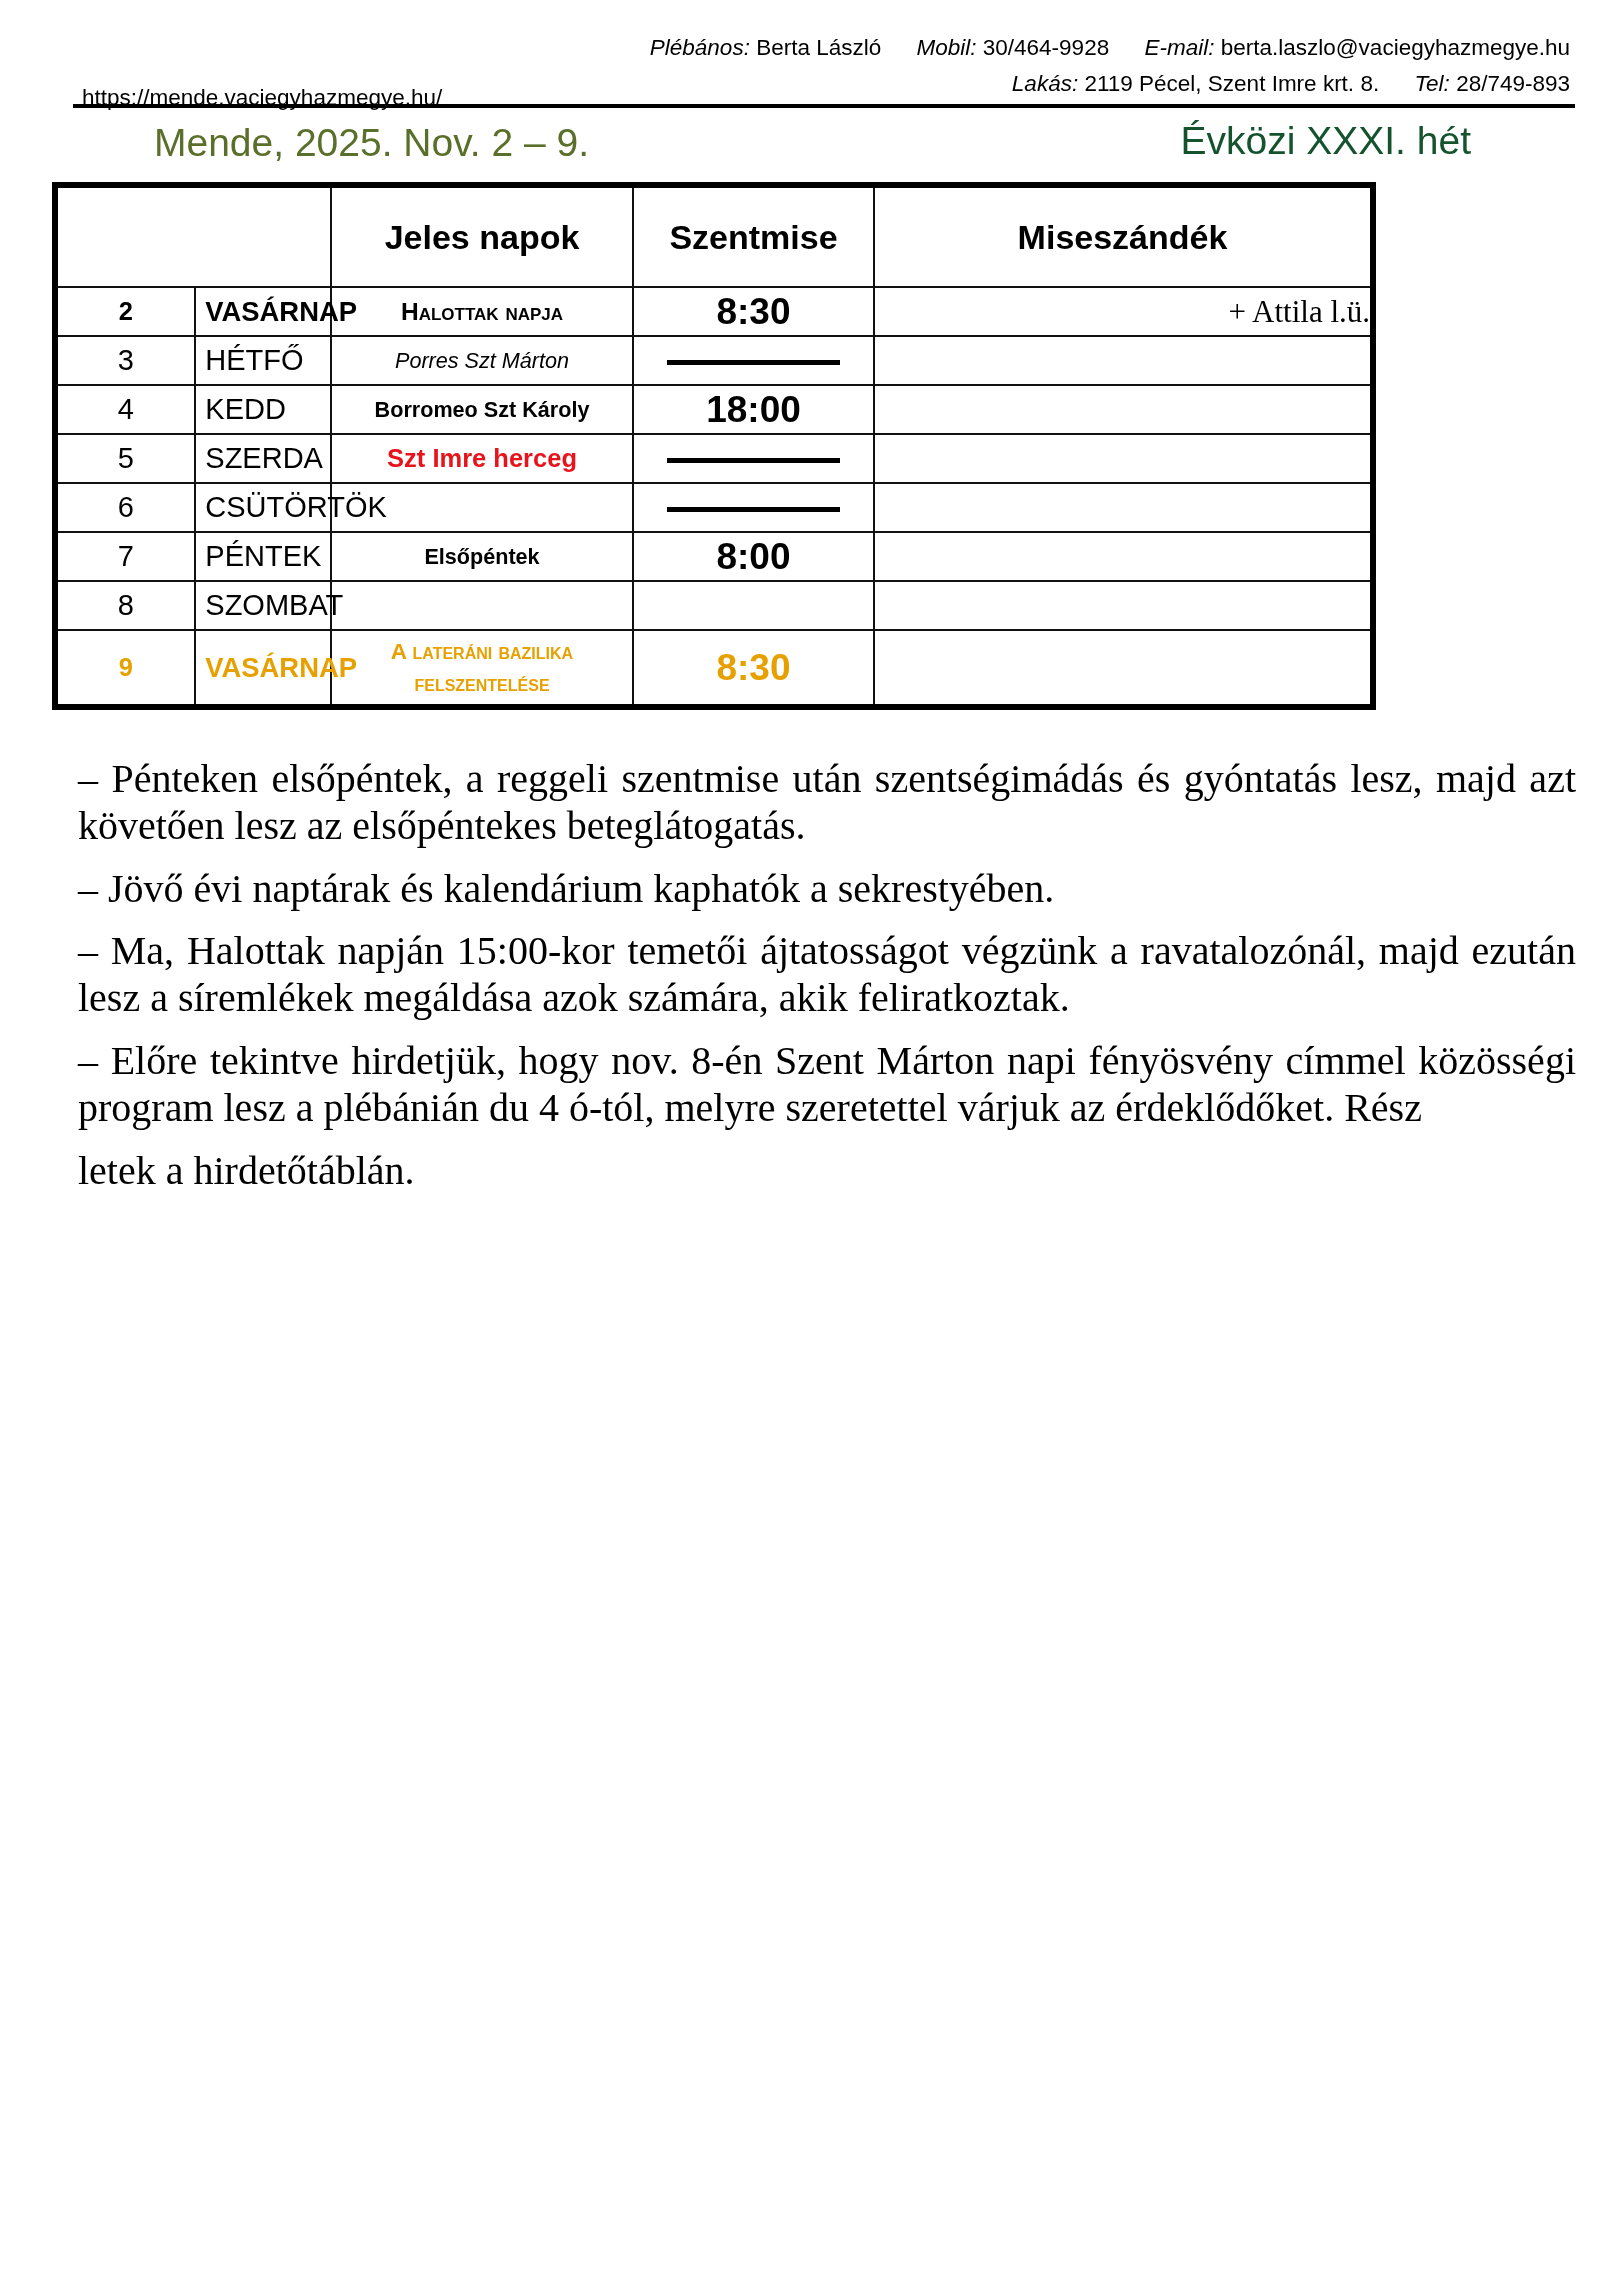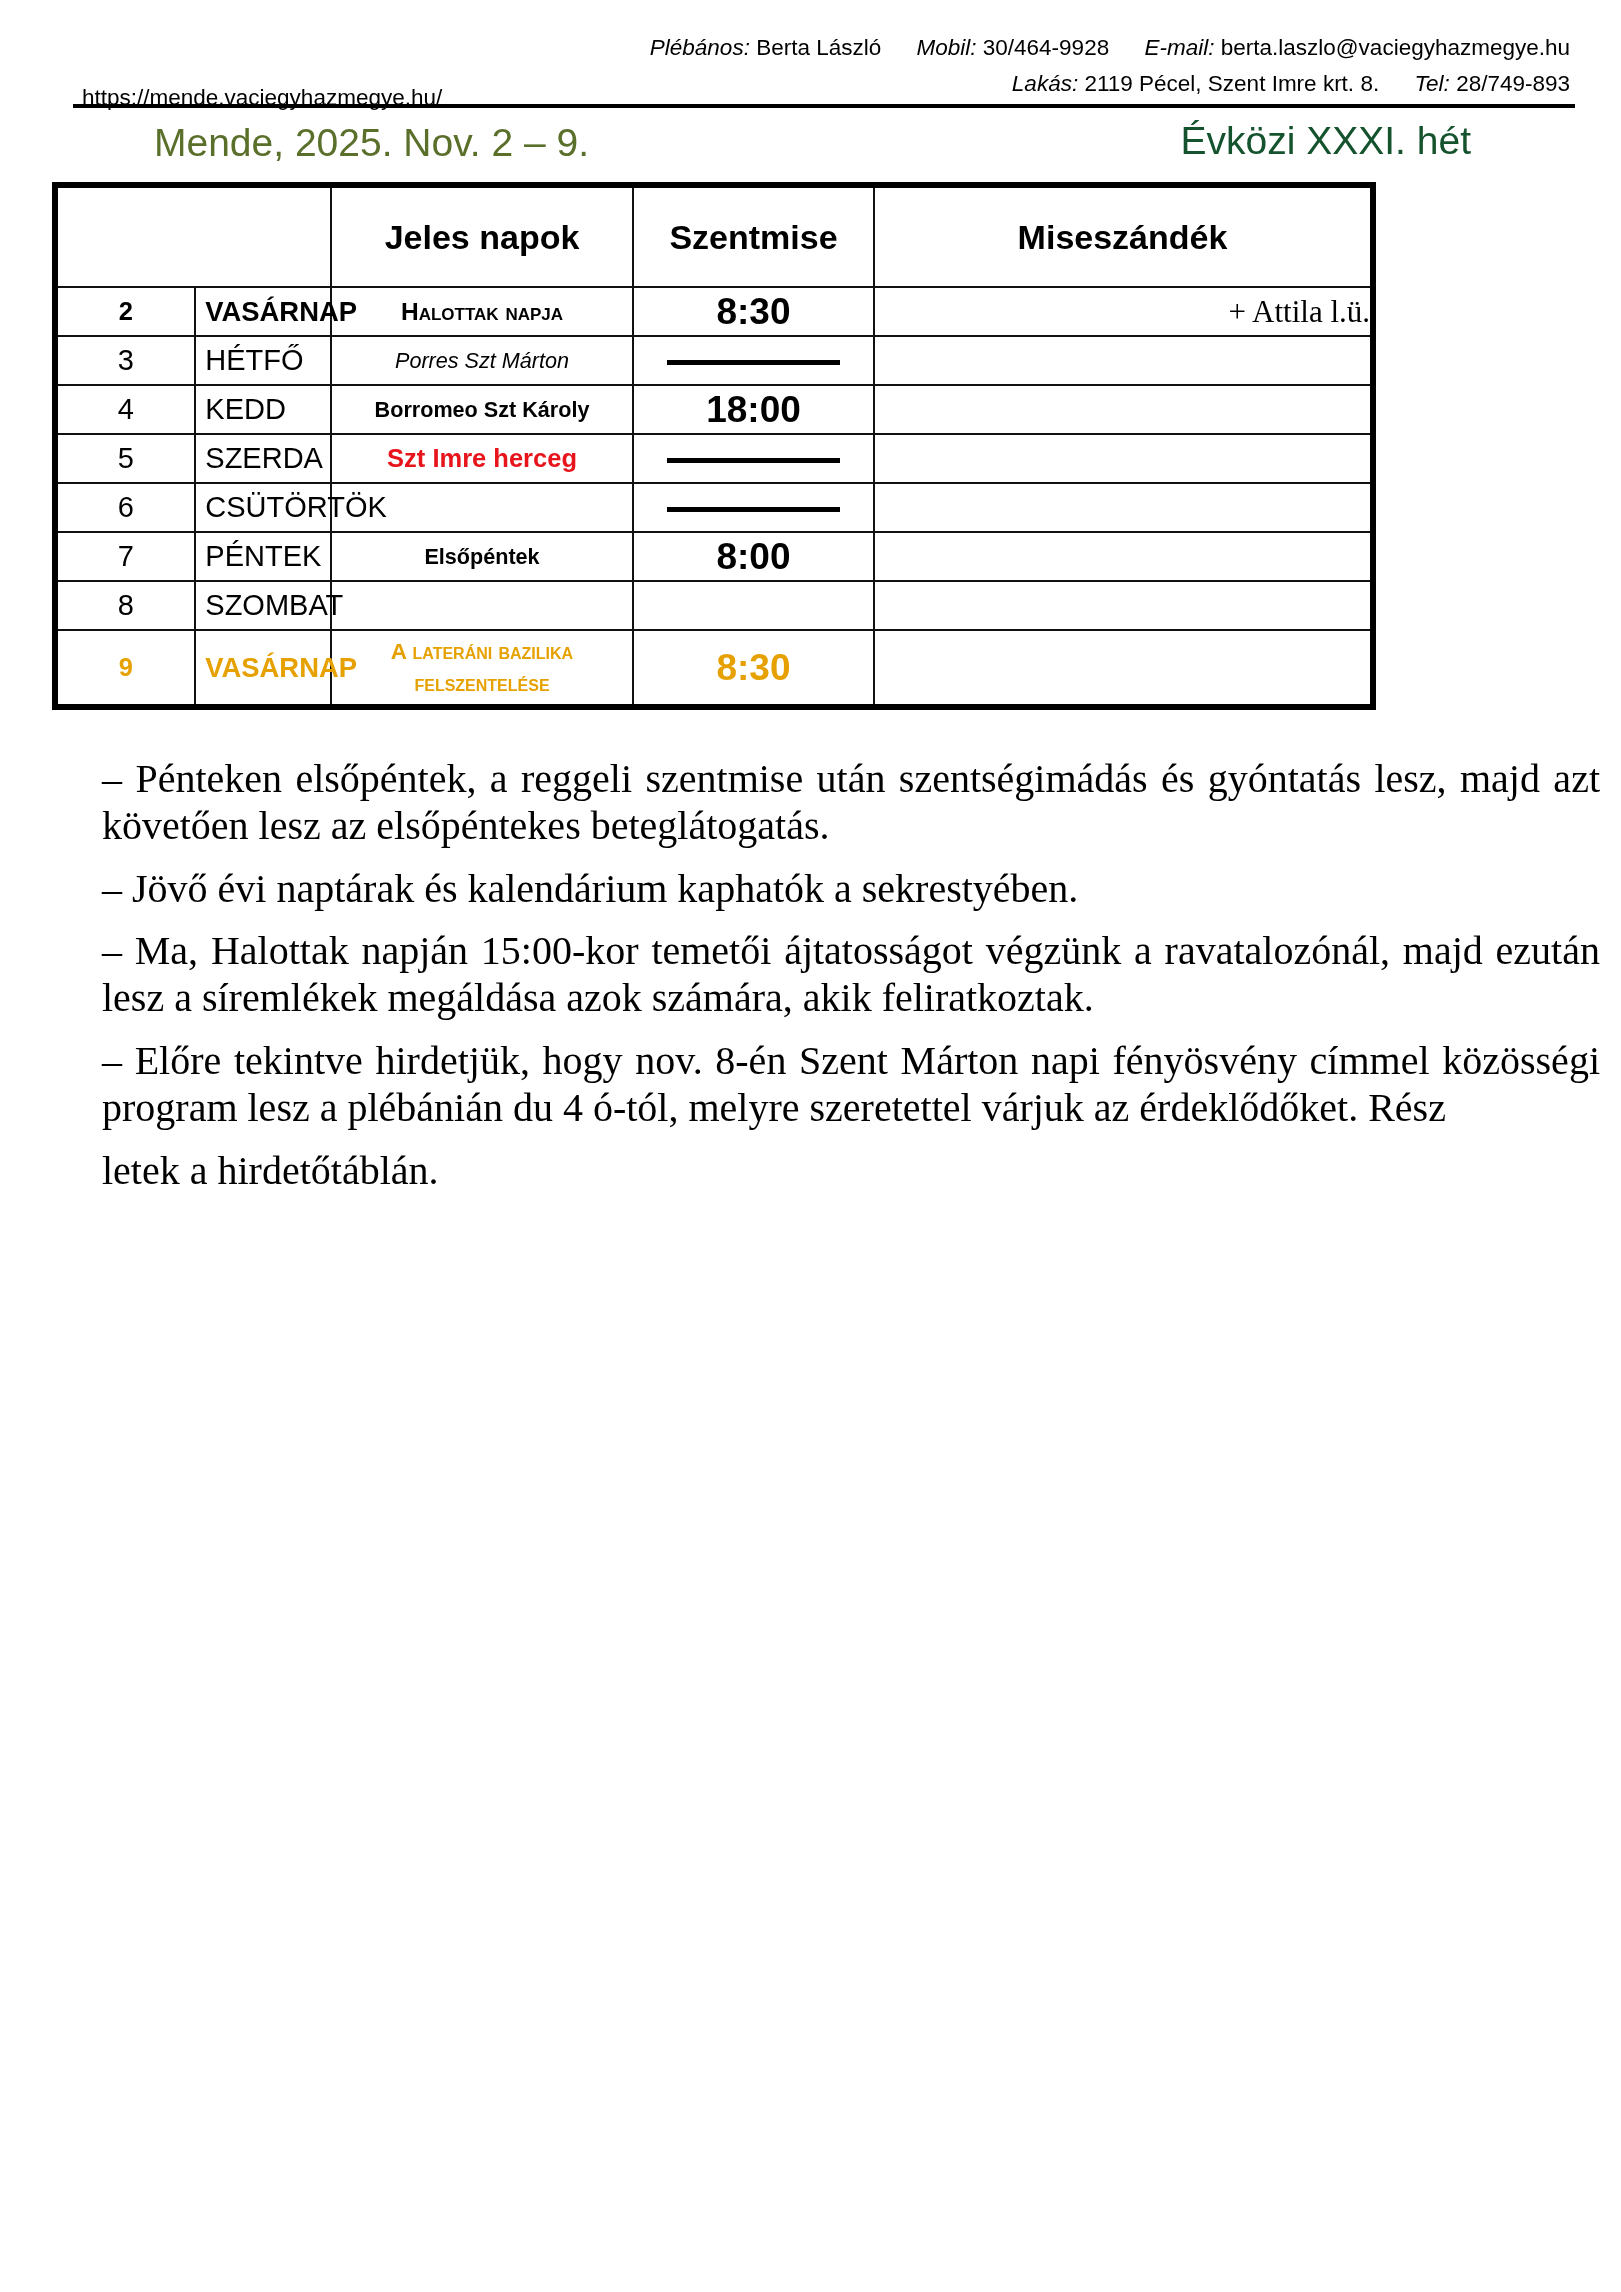--- a/index.html
+++ b/index.html
@@ -30,21 +30,21 @@
   .c-int { text-align: right; font-family: "Liberation Serif", serif; font-size: 31px; padding-left: 2px !important; }
   .bold { font-weight: bold; }
   .italic { font-style: italic; }
   .smallcaps { font-variant: small-caps; font-weight: bold; font-size: 24.5px; }
   .red { color: #e8141b; font-weight: bold; font-size: 25.5px; }
   .gold { color: #e6a100; }
   .gold-jel { color: #e6a100; font-weight: bold; font-variant: small-caps; font-size: 22.5px; line-height: 1.4; }
   .dash { display: inline-block; width: 173px; height: 4.9px; background: #000; vertical-align: middle; }
   .tall td { height: 73px; }
 
-  .body-text { position: absolute; top: 755px; left: 78px; width: 1498px; font-family: "Liberation Serif", serif; font-size: 40px; line-height: 47px; text-align: justify; margin-left: 24px; }
+  .body-text { position: absolute; top: 755px; left: 78px; width: 1498px; font-family: "Liberation Serif", serif; font-size: 40px; line-height: 47px; text-align: justify; }
   .body-text p { margin: 0 0 15.7px 0; }
 </style>
 </head>
 <body>
 
 <div class="hdr-line1">
   <span class="lbl">Plébános:</span>
   <span>Berta László</span><span class="gap"></span>
   <span class="lbl">Mobil:</span>
   <span>30/464-9928</span><span class="gap"></span>

